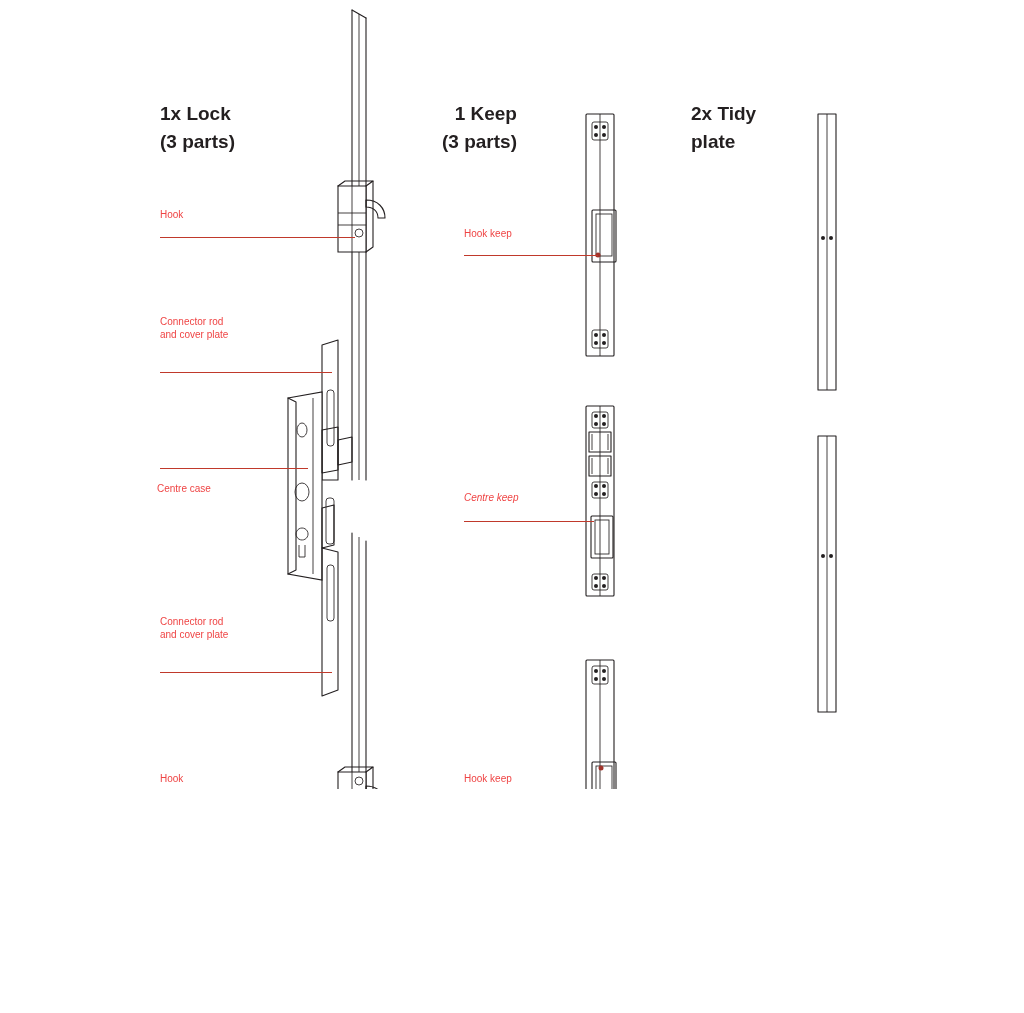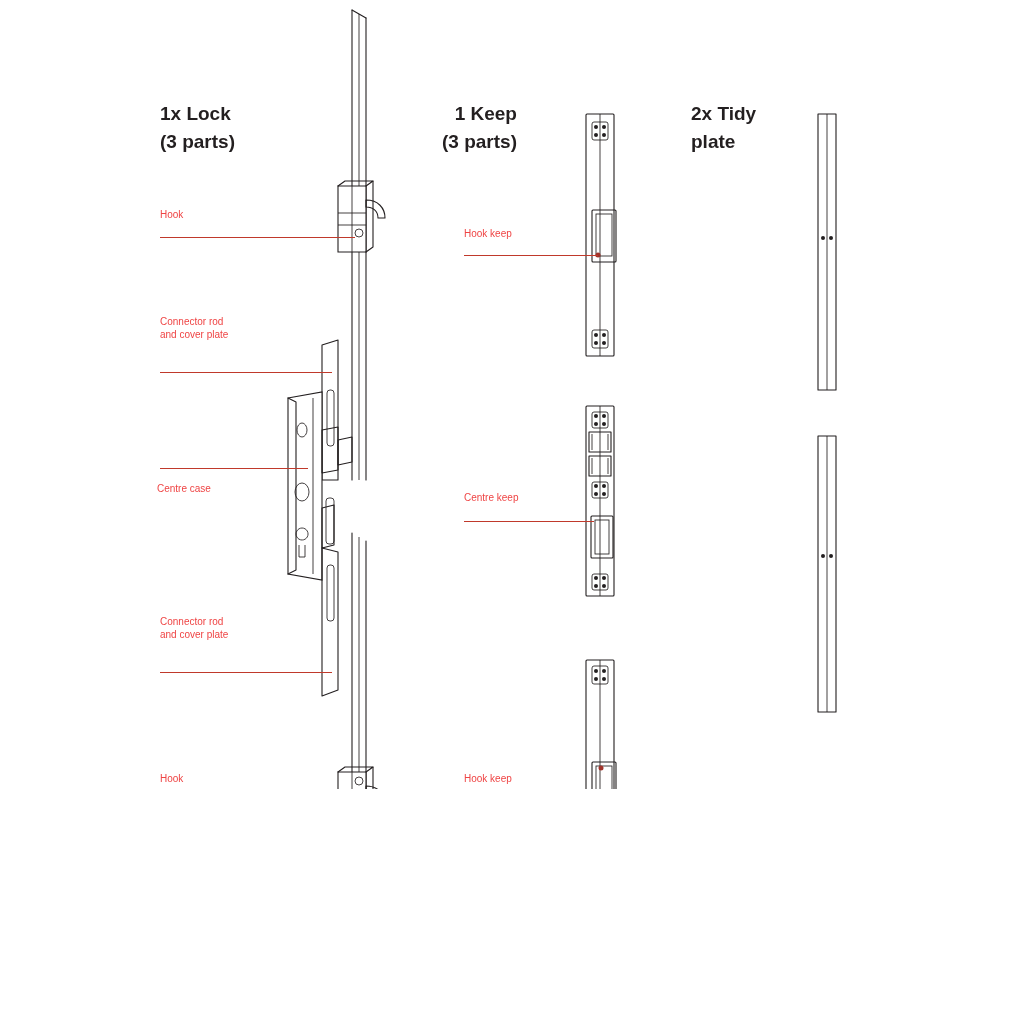--- a/index.html
+++ b/index.html
@@ -233,16 +233,16 @@
 plate</div>
 
   <div class="lbl" style="left:160px; top:209px;">Hook</div>
   <div class="lbl" style="left:160px; top:316px;">Connector rod
 and cover plate</div>
   <div class="lbl" style="left:157px; top:440px;margin-top:43px;">Centre case</div>
   <div class="lbl" style="left:160px; top:616px;">Connector rod
 and cover plate</div>
   <div class="lbl" style="left:160px; top:773px;">Hook</div>
   <div class="lbl" style="left:464px; top:228px;">Hook keep</div>
-  <div class="lbl" style="left:464px; top:492px;">Centre keep</div>
+  <div class="lbl" style="left:464px; top:492px;font-style:italic;">Centre keep</div>
   <div class="lbl" style="left:464px; top:773px;">Hook keep</div>
 
 </div>
 
 </body></html>

